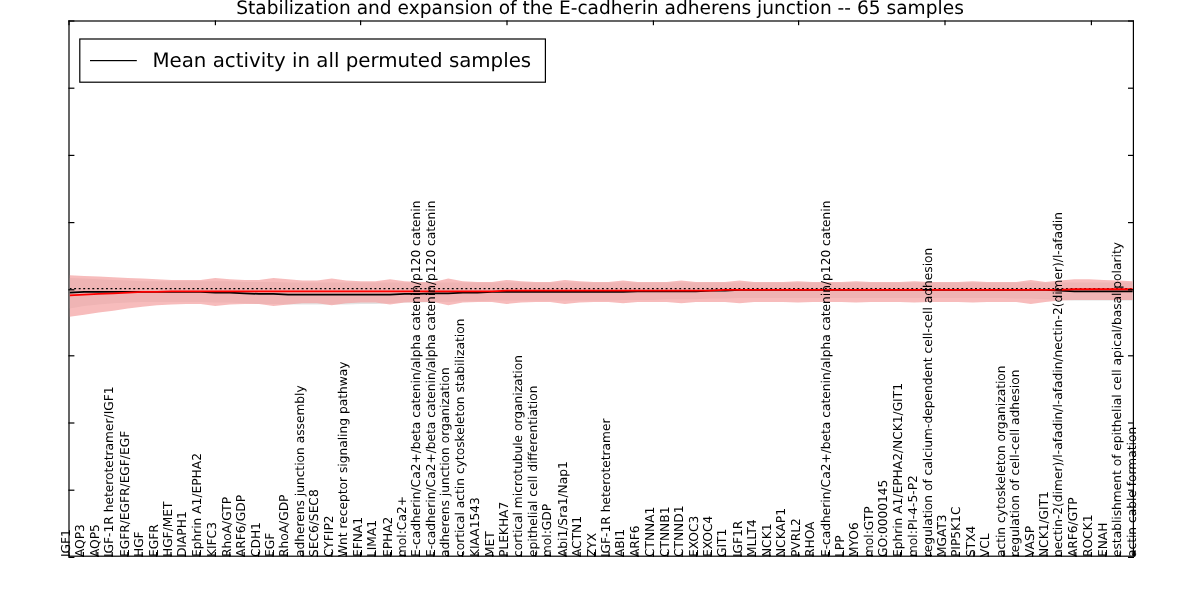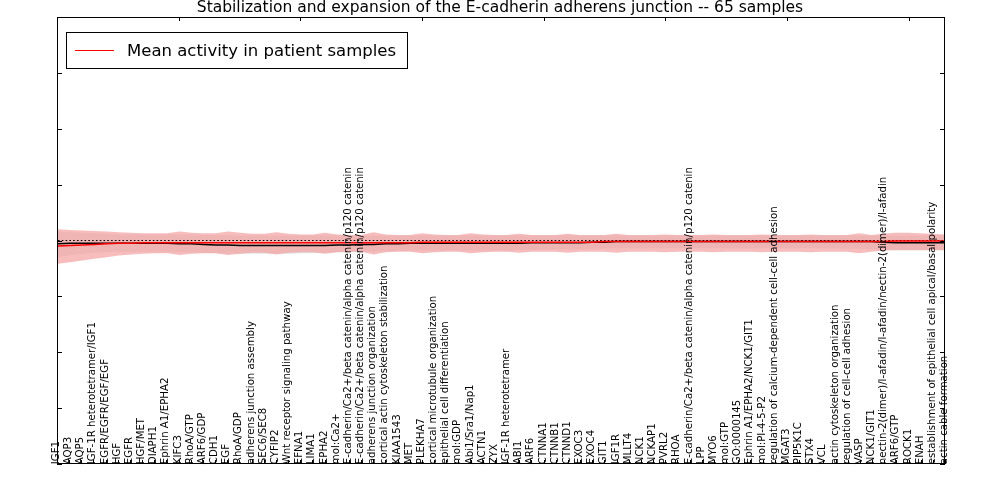--- a/index.html
+++ b/index.html
@@ -245,18 +245,18 @@
       <div class="xtick" style="left: 839.342px;">ARF6/GTP</div>
       <div class="xtick" style="left: 851.507px;">ROCK1</div>
       <div class="xtick" style="left: 863.671px;">ENAH</div>
       <div class="xtick" style="left: 875.836px;">establishment of epithelial cell apical/basal polarity</div>
       <div class="xtick" style="left: 888px;">actin cable formation</div>
     </div>
 
 
   <div class="legend">
     <div class="legrow">
-      <span class="legline red"></span>
-      <span class="legtext">Mean activity in patient samples</span>
+      <span class="legline"></span>
+      <span class="legtext">Mean activity in all permuted samples</span>
     </div>
   </div>
 
 </div>
 
 </body></html>

